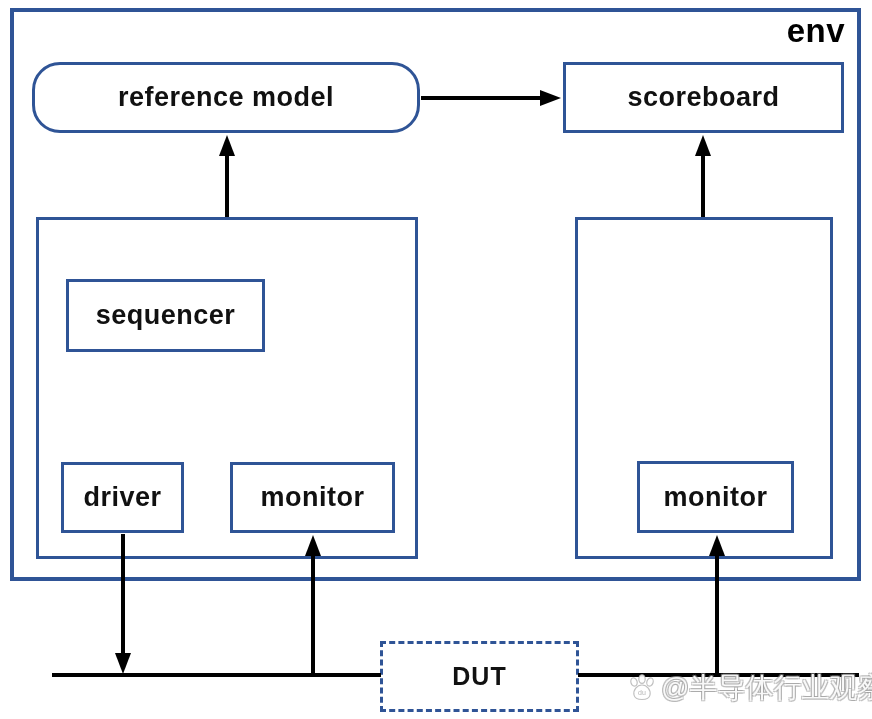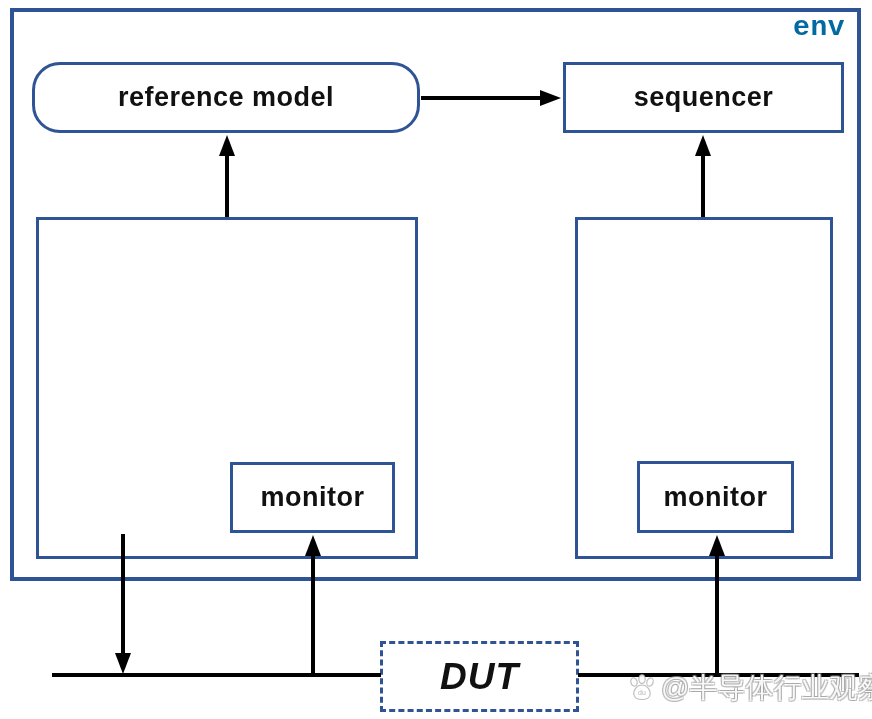--- a/index.html
+++ b/index.html
@@ -41,34 +41,32 @@
   .sequencer-box { left: 66px;  top: 279px; width: 199px; height: 73px; }
   .driver-box    { left: 61px;  top: 462px; width: 123px; height: 71px; }
   .monitor-in-box  { left: 230px; top: 462px; width: 165px; height: 71px; }
   .monitor-out-box { left: 637px; top: 461px; width: 157px; height: 72px; }
 
   .dut-box {
     left: 380px; top: 641px; width: 199px; height: 71px;
     border-style: dashed;
     border-width: 3px;
     z-index: 3;
-    font-size: 37px;
+    font-size: 25px;
     letter-spacing: 1px;
-    font-style: italic;
   }
 
   .corner-label {
     position: absolute;
     font-weight: 700;
-    font-size: 28px;
-    color: #0369a1;
+    font-size: 33px;
+    color: #000000;
     text-align: right;
     letter-spacing: 0.5px;
     z-index: 2;
-    font-family: Liberation Mono, monospace;
   }
   .env-label       { left: 700px; top: 12px;  width: 145px; }
   .in-agent-label  { left: 230px; top: 226px; width: 181px; }
   .out-agent-label { left: 650px; top: 226px; width: 177px; }
 
   .connections-layer {
     position: absolute;
     left: 0; top: 0;
     width: 872px; height: 719px;
     z-index: 4;
@@ -103,26 +101,32 @@
 <div class="canvas">
 
   <div class="box container-box env-box"></div>
   <div class="corner-label env-label">env</div>
 
   <div class="box node ref-box">
     <span>reference model</span>
   </div>
 
   <div class="box node score-box">
-    <span>sequencer</span>
+    <span>scoreboard</span>
   </div>
 
   <div class="box container-box in-agent-box"></div>
 
+  <div class="box node sequencer-box">
+    <span>sequencer</span>
+  </div>
 
+  <div class="box node driver-box">
+    <span>driver</span>
+  </div>
 
   <div class="box node monitor-in-box">
     <span>monitor</span>
   </div>
 
   <div class="box container-box out-agent-box"></div>
 
   <div class="box node monitor-out-box">
     <span>monitor</span>
   </div>

